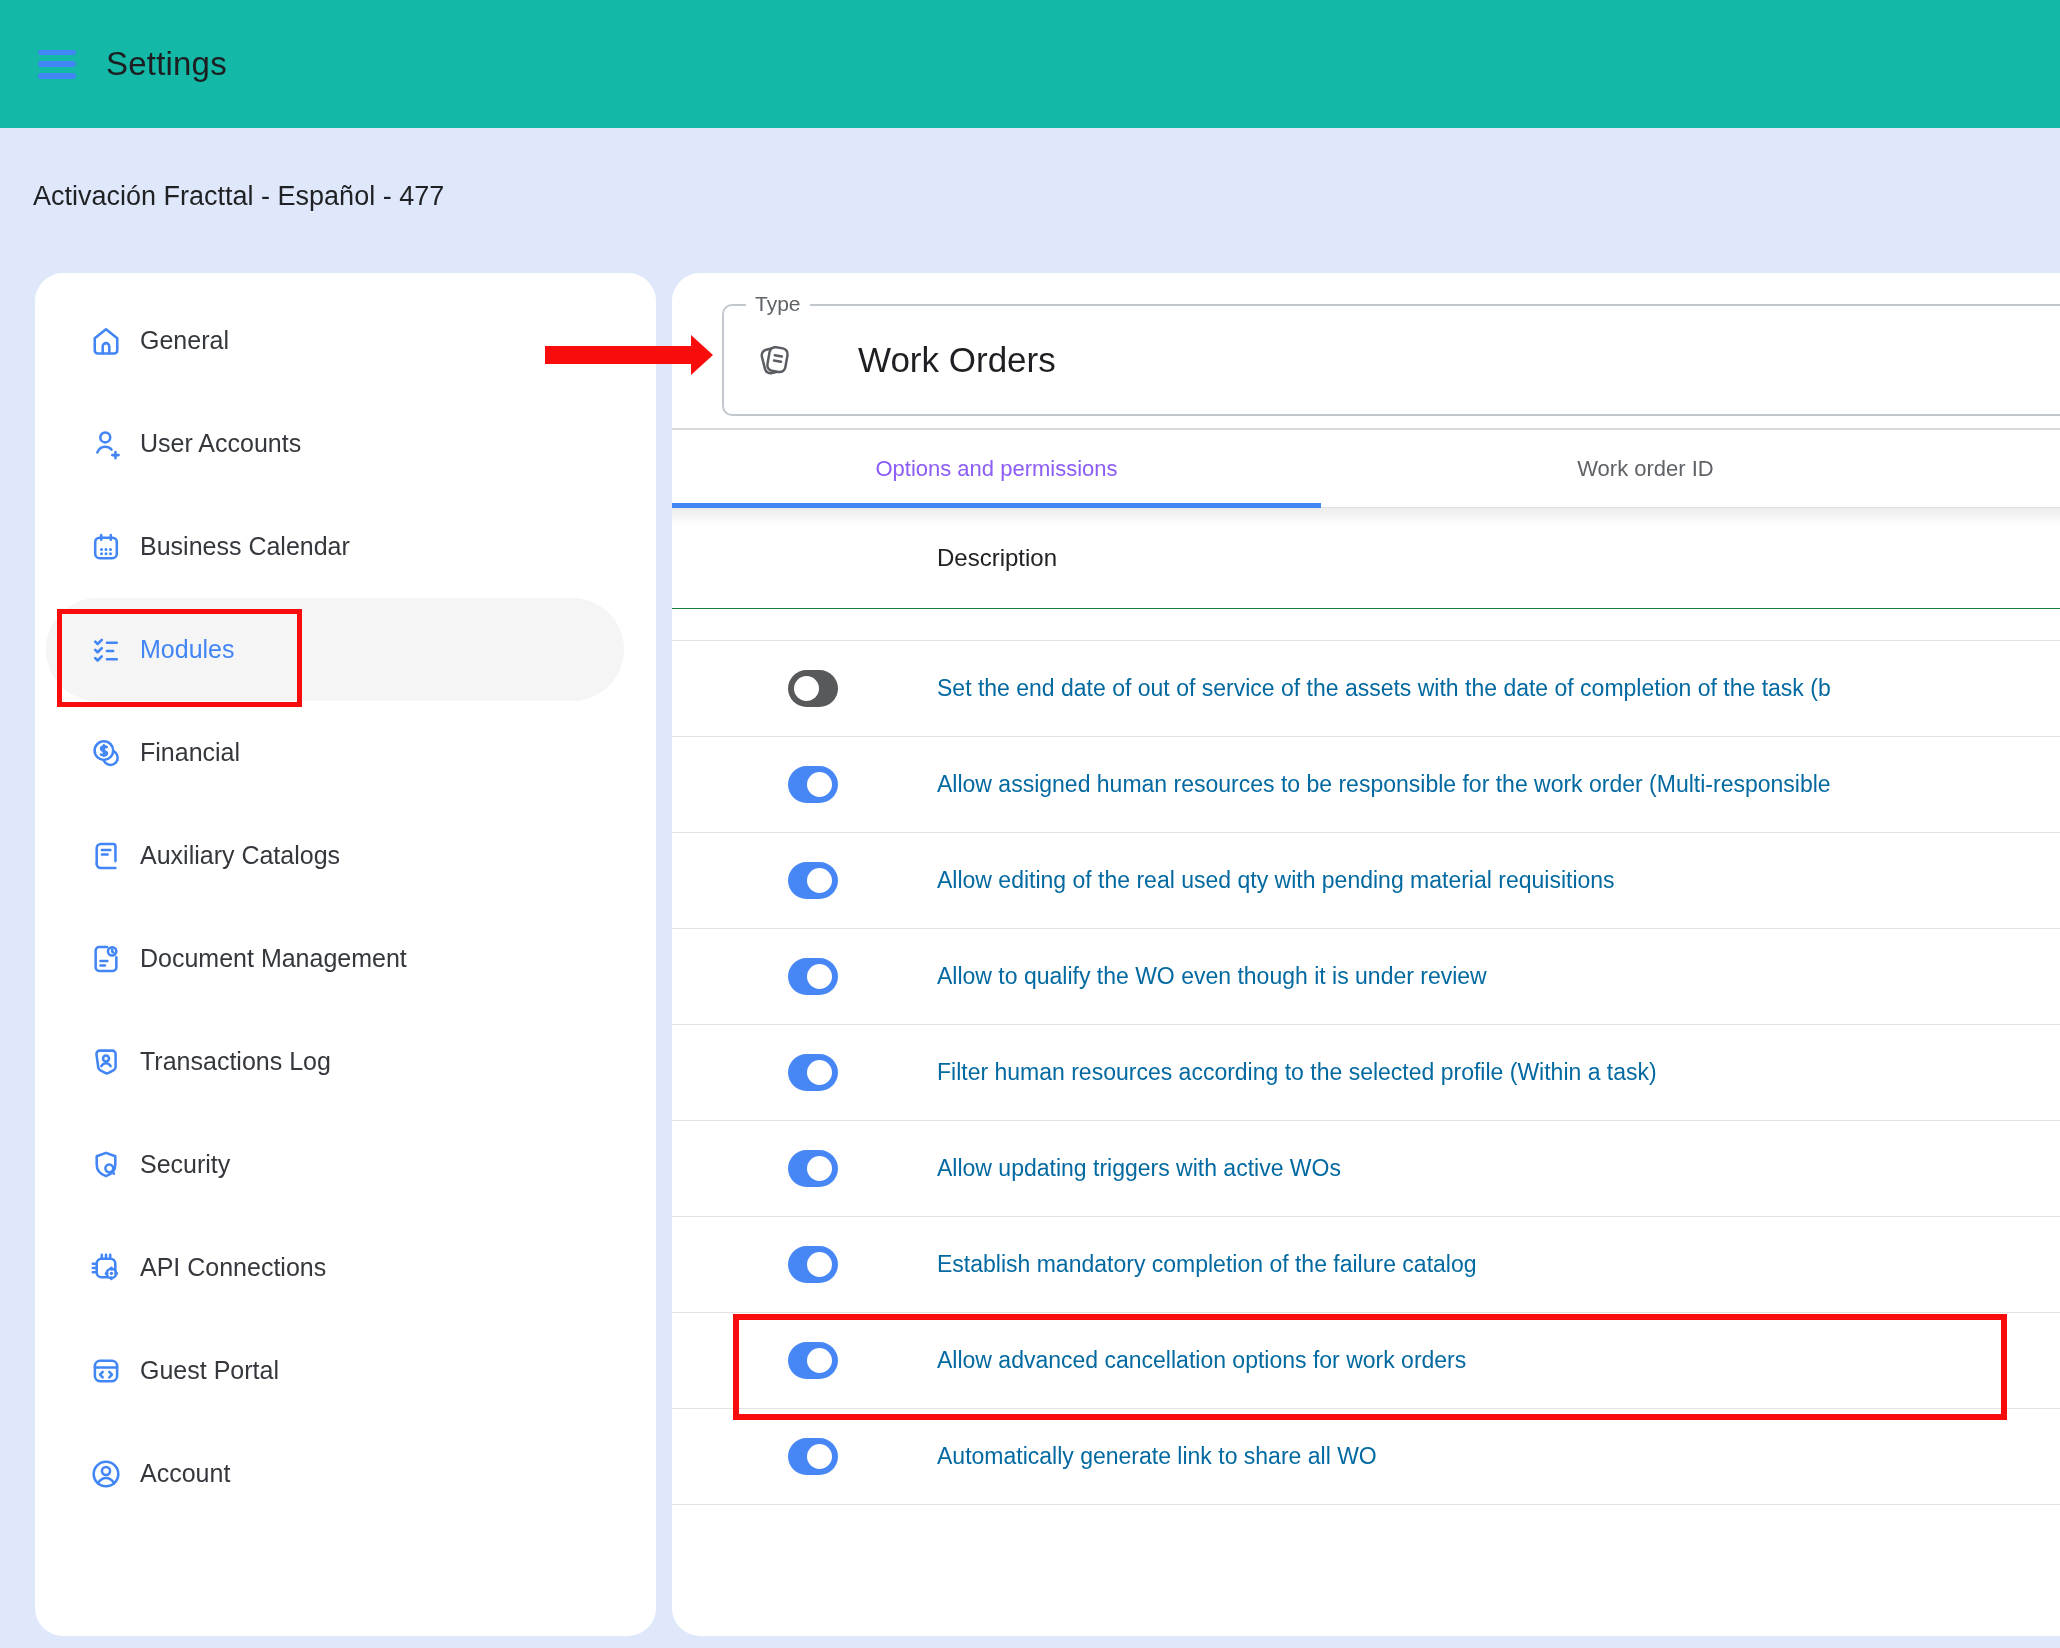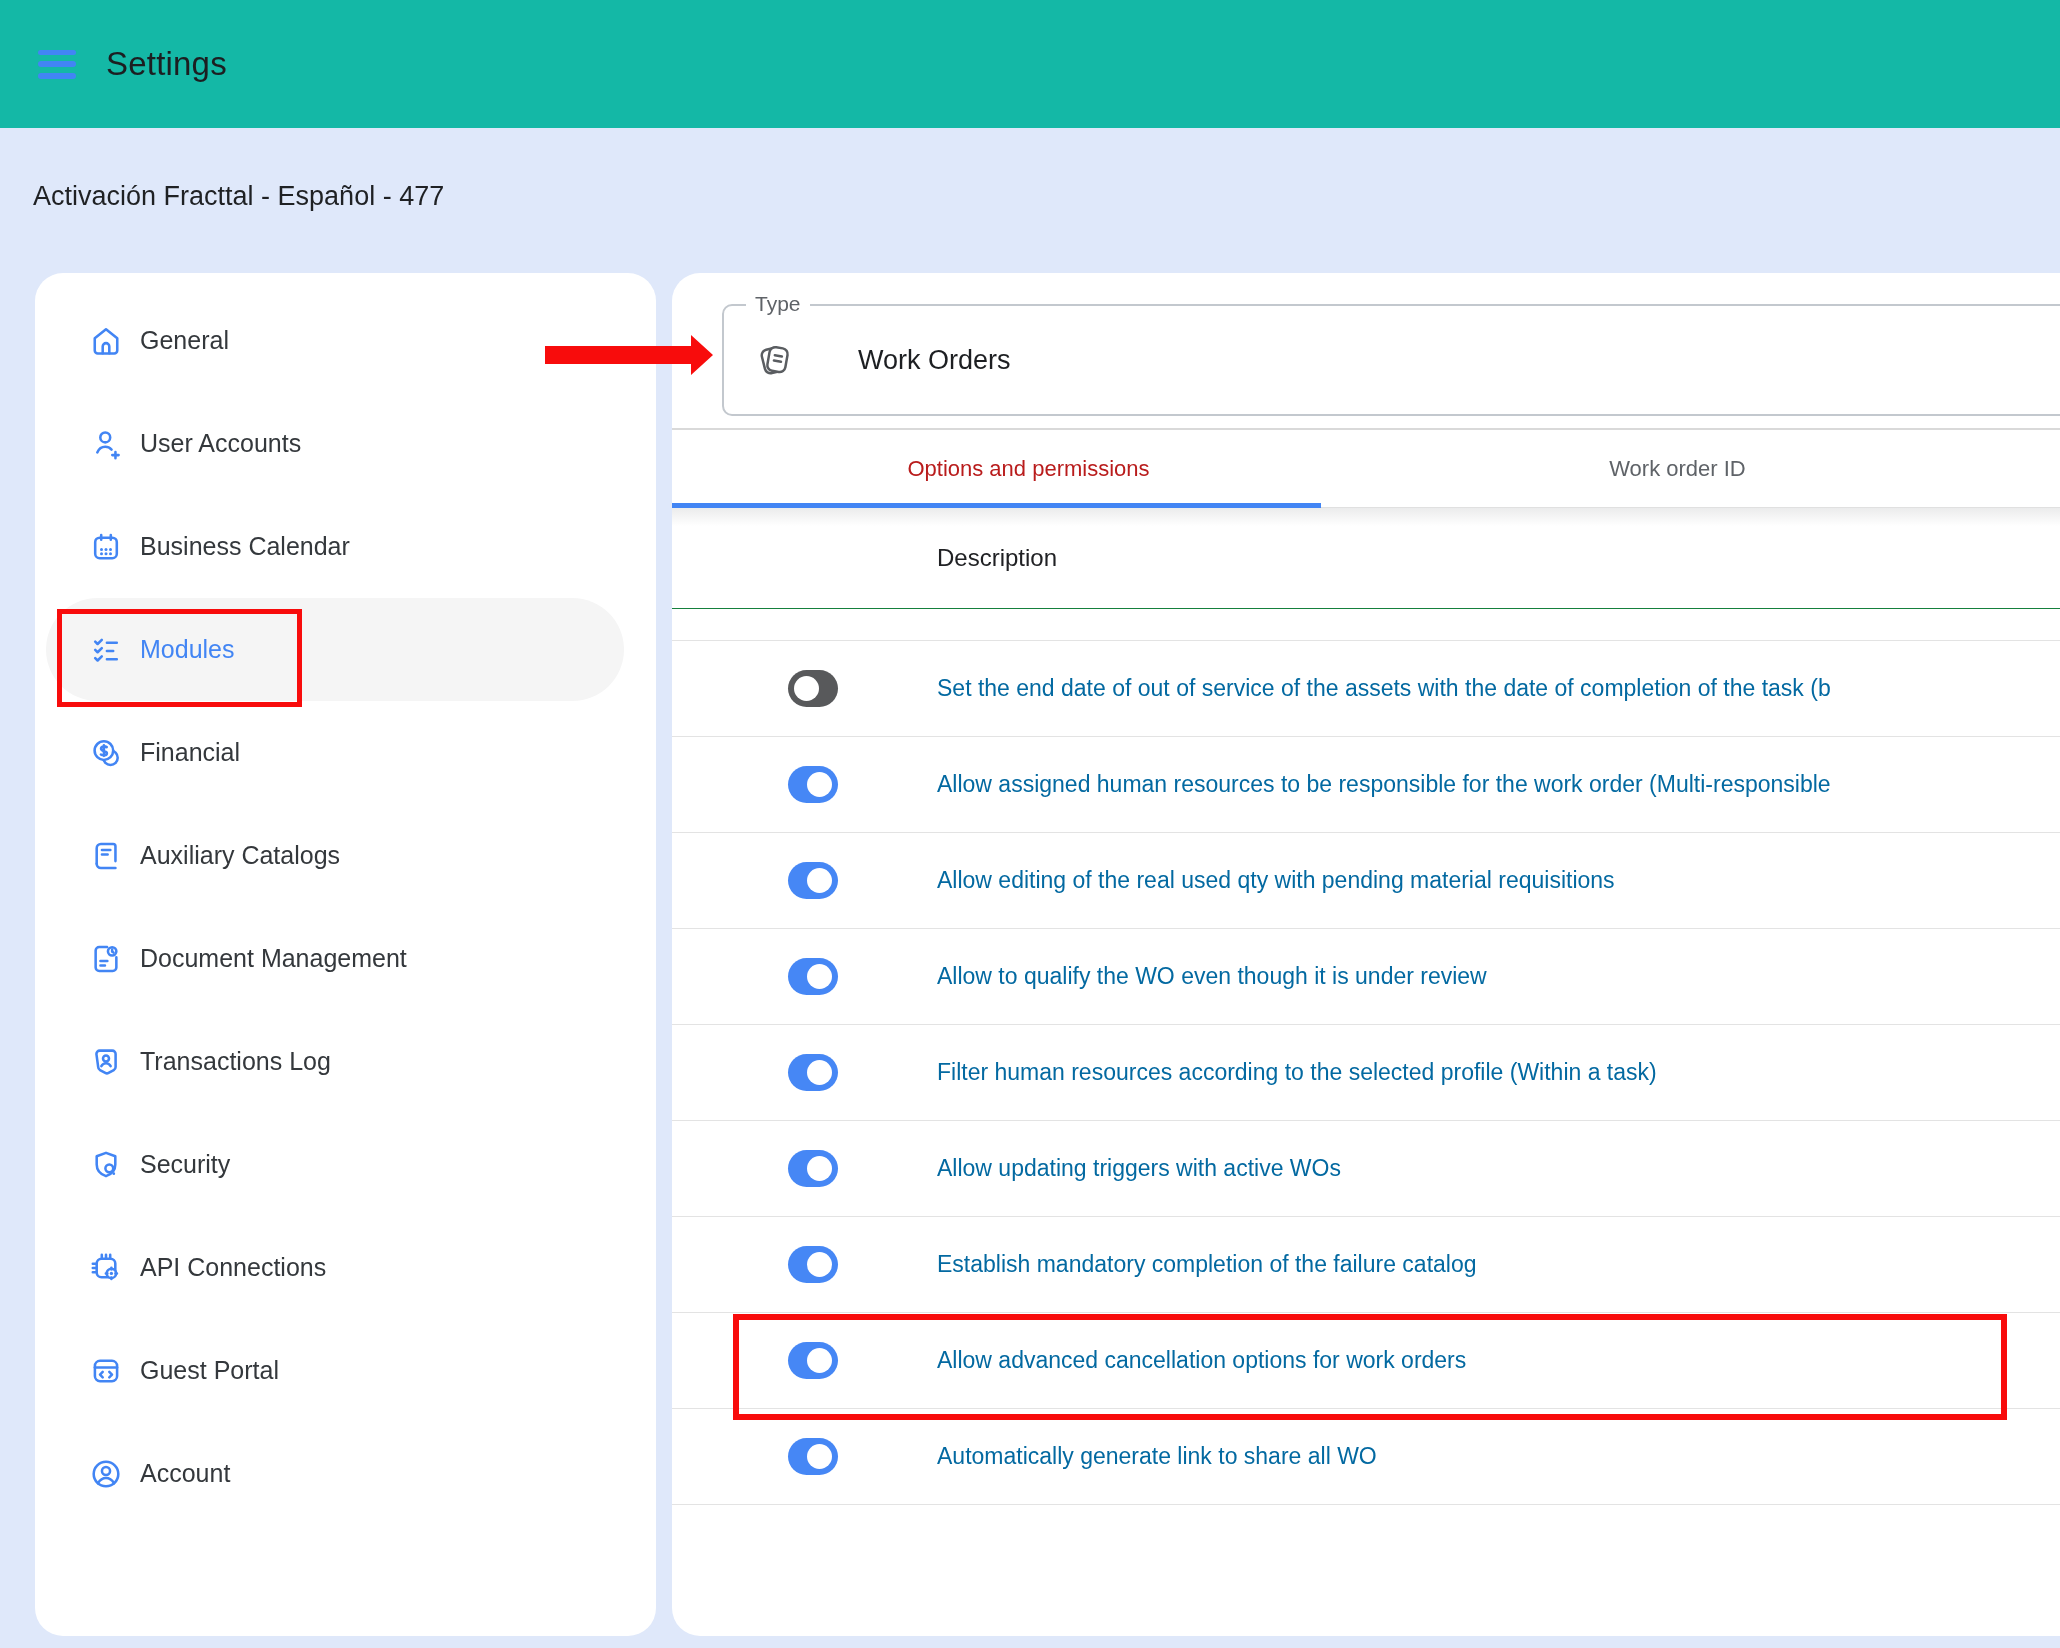--- a/index.html
+++ b/index.html
@@ -34,28 +34,28 @@
   .panel{position:absolute;left:672px;top:273px;width:1388px;height:1363px;background:#fff;
          border-radius:28px 0 0 28px;overflow:hidden;}
   .type-section{position:relative;height:157px;border-bottom:2px solid #d9d9d9;box-sizing:border-box;}
   .type-field{position:absolute;left:50px;top:31px;right:-24px;height:112px;
               border:2px solid #c3c8ce;border-radius:10px;box-sizing:border-box;cursor:pointer;}
   .type-legend{position:absolute;left:22px;top:-14px;background:#fff;padding:0 9px;
                font-size:21px;color:#5f6368;}
   .wo-icon{position:absolute;left:28px;top:50%;transform:translateY(-50%);width:46px;height:46px;}
   .wo-icon svg{width:46px;height:46px;display:block;}
   .wo-value{position:absolute;left:134px;top:50%;transform:translateY(-50%);
-            font-size:27px;color:#1d1f22;}
+            font-size:35px;color:#1d1f22;}
 
   
   .tabbar{position:relative;height:78px;display:flex;border-bottom:1px solid #e0e0e0;
           box-sizing:border-box;}
   .tab{width:649px;display:flex;align-items:center;justify-content:center;font-size:22px;
        color:#5f6368;cursor:pointer;}
-  .tab.active{color:#b91c1c;padding-left:32px;}
+  .tab.active{color:#8b5cf6;}
   .tab-indicator{position:absolute;left:0;bottom:-1px;width:649px;height:5px;background:#4285f4;}
   .tab-shadow{position:relative;height:0;}
   .tab-shadow::after{content:'';position:absolute;left:0;right:0;top:0;height:18px;
        background:linear-gradient(to bottom,rgba(60,64,67,.10),rgba(60,64,67,0));}
 
   
   .thead{height:101px;border-bottom:1px solid #15803d;box-sizing:border-box;
          display:flex;align-items:center;}
   .thead span{margin-left:265px;font-size:24px;font-weight:500;color:#202124;}
   .row-empty{height:32px;border-bottom:1px solid #e3e3e3;box-sizing:border-box;}

